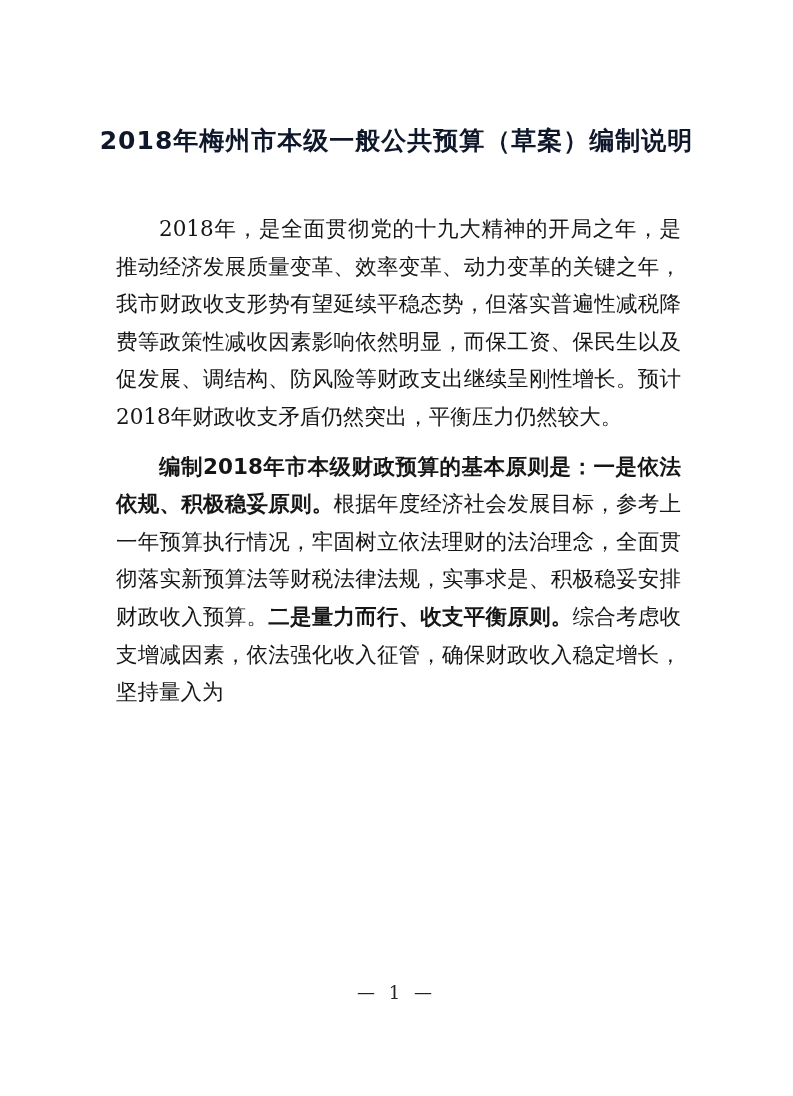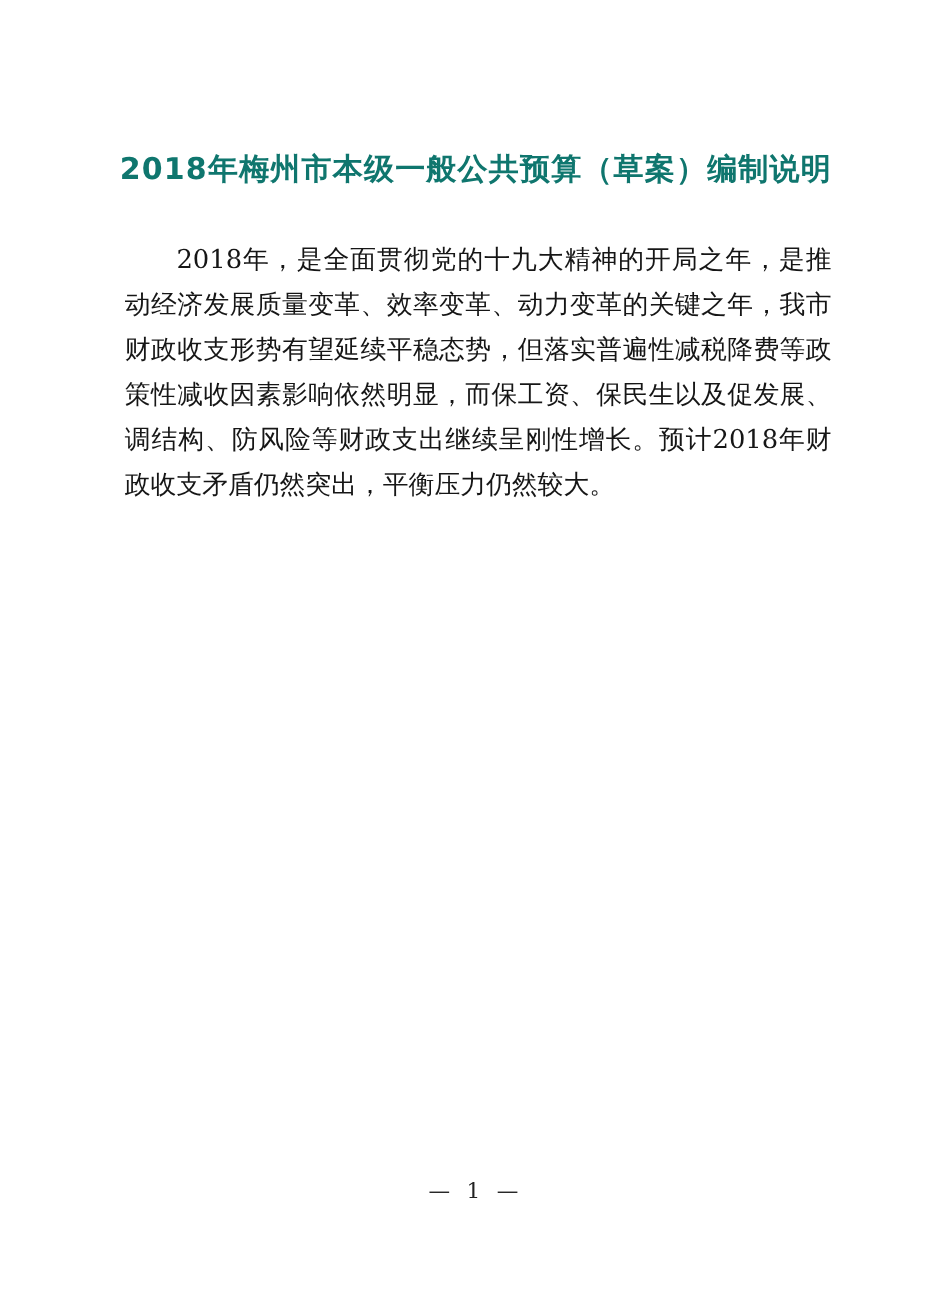--- a/index.html
+++ b/index.html
@@ -18,36 +18,36 @@
   .doc-title {
     position: absolute;
     top: 124px;
     left: 0;
     right: 0;
     text-align: center;
     font-family: "DejaVu Sans", "Liberation Sans", sans-serif;
     font-weight: 700;
     font-size: 25px;
     letter-spacing: 1px;
-    color: #0f766e;
+    color: #0f172a;
   }
   .doc-body {
     position: absolute;
     top: 198px;
     left: 104px;
     width: 589px;
     font-family: "DejaVu Serif", "Liberation Serif", serif;
     font-size: 21.5px;
     line-height: 37.6px;
     text-align: justify;
     text-justify: inter-ideograph;
     color: #161616;
   }
   .doc-body p {
-    margin: 0;
+    margin: 12px;
     padding: 0;
     text-indent: 2em;
   }
   .seg-normal {
     font-weight: 400;
   }
   .seg-lead_bold {
     font-weight: 700;
     font-family: "DejaVu Sans", "Liberation Sans", sans-serif;
   }
@@ -67,16 +67,17 @@
   }
 </style>
 </head>
 <body>
 
 <div class="page">
   <div class="doc-title">2018年梅州市本级一般公共预算（草案）编制说明</div>
 
   <div class="doc-body">
       <p><span class="seg-normal">2018年，是全面贯彻党的十九大精神的开局之年，是推动经济发展质量变革、效率变革、动力变革的关键之年，我市财政收支形势有望延续平稳态势，但落实普遍性减税降费等政策性减收因素影响依然明显，而保工资、保民生以及促发展、调结构、防风险等财政支出继续呈刚性增长。预计2018年财政收支矛盾仍然突出，平衡压力仍然较大。</span></p>
+      <p><span class="seg-lead_bold">编制2018年市本级财政预算的基本原则是：</span><span class="seg-emphasis_bold">一是依法依规、积极稳妥原则。</span><span class="seg-normal">根据年度经济社会发展目标，参考上一年预算执行情况，牢固树立依法理财的法治理念，全面贯彻落实新预算法等财税法律法规，实事求是、积极稳妥安排财政收入预算。</span><span class="seg-emphasis_bold">二是量力而行、收支平衡原则。</span><span class="seg-normal">综合考虑收支增减因素，依法强化收入征管，确保财政收入稳定增长，坚持量入为</span></p>
     </div>
 
   <div class="page-footer">— 1 —</div>
 </div>
 
 </body></html>

